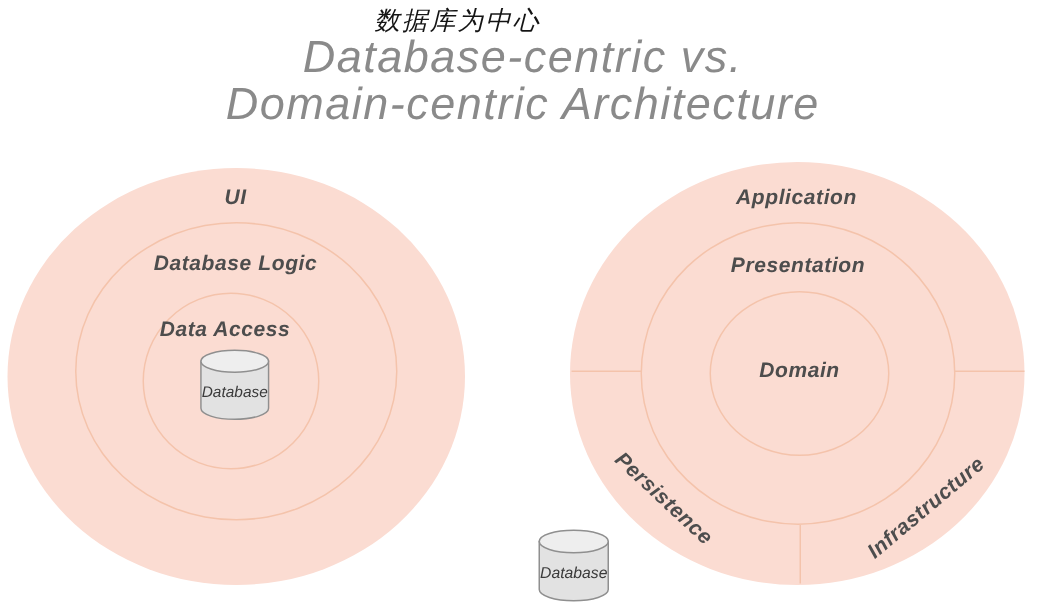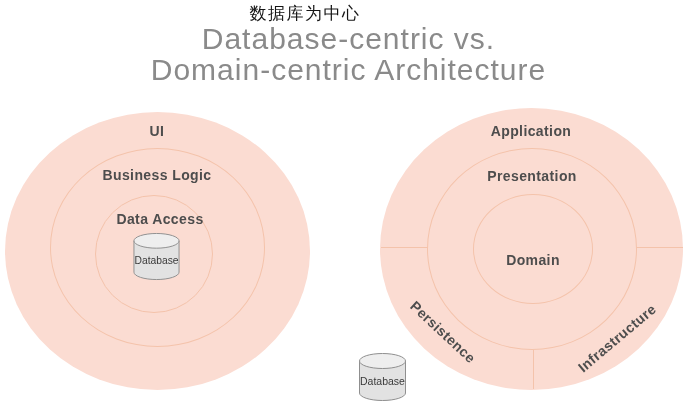--- a/index.html
+++ b/index.html
@@ -1,18 +1,18 @@
 <!DOCTYPE html>
 <html style="--circle-fill: #fbdcd2; --ring-stroke: #f4c3ab; --layer-label: #4d4d4d; --title-gray: #8a8a8a; --caption-black: #141414; --cylinder-fill: #e2e2e2; --cylinder-top-fill: #eeeeee; --cylinder-stroke: #8f8f8f;"><head>
 <meta charset="utf-8">
 <style>
   html,body { margin:0; padding:0; background:#ffffff; }
   .stage {
     position:relative; width:693px; height:410px; background:#ffffff;
-    font-family:"Liberation Sans", sans-serif; overflow:hidden;
+    font-family:"Liberation Sans", sans-serif; overflow:hidden;font-style:italic;
   }
   .caption {
     position:absolute; transform:translateX(-50%);
     font-size:17px; font-weight:500; letter-spacing:1.5px;
     color:var(--caption-black); white-space:nowrap;
   }
   .main-title {
     position:absolute; top:23px; left:2px; width:100%;
     text-align:center; color:var(--title-gray);
     font-size:30px; line-height:31px; font-weight:300; letter-spacing:1px;
@@ -48,42 +48,42 @@
     <div>Domain-centric Architecture</div>
   </div>
 
 
   <div>
     <div class="circle fill" style="left:5px; top:112px; width:305px; height:278px;"></div>
     <div class="circle ring" style="left:50px; top:148px; width:215px; height:199px;"></div>
     <div class="circle ring" style="left:95px; top:195px; width:118px; height:118px;"></div>
 
     <div class="layer-label" style="left:157px; top:131px;">UI</div>
-    <div class="layer-label" style="left:157px; top:175px;">Business Logic</div>
-    <div class="layer-label" style="left:160px; top:219px;text-align:center;">Data Access</div>
+    <div class="layer-label" style="left:157px; top:175px;">Database Logic</div>
+    <div class="layer-label" style="left:150px; top:219px;text-align:center;">Data Access</div>
 
     <svg class="db" style="left:132px; top:232px;" width="49" height="50" viewBox="0 0 50 51">
       <path class="body" d="M2 9 L2 41 A23 7.5 0 0 0 48 41 L48 9 Z"></path>
       <ellipse class="top" cx="25" cy="9" rx="23" ry="7.5"></ellipse>
       <text x="25" y="33" text-anchor="middle">Database</text>
     </svg>
   </div>
 
   <div>
     <div class="circle fill" style="left:380px; top:108px; width:303px; height:282px;"></div>
     <div class="circle ring" style="left:427px; top:148px; width:210px; height:202px;"></div>
     <div class="circle ring" style="left:473px; top:194px; width:120px; height:110px;"></div>
 
     <div class="divider" style="left:381px; top:247px; width:47px; height:1px;"></div>
     <div class="divider" style="left:636px; top:247px; width:47px; height:1px;"></div>
     <div class="divider" style="left:533px; top:350px; width:1px; height:39px;"></div>
 
     <div class="layer-label" style="left:531px; top:131px;">Application</div>
     <div class="layer-label" style="left:532px; top:176px;">Presentation</div>
-    <div class="layer-label" style="left:533px; top:260px;">Domain</div>
+    <div class="layer-label" style="left:533px; top:246px;">Domain</div>
 
     <div class="layer-label rot-cw" style="left:443px; top:332px;">Persistence</div>
     <div class="layer-label rot-ccw" style="left:617px; top:338px;">Infrastructure</div>
 
     <svg class="db" style="left:357px; top:352px;" width="51" height="51" viewBox="0 0 50 51">
       <path class="body" d="M2 9 L2 41 A23 7.5 0 0 0 48 41 L48 9 Z"></path>
       <ellipse class="top" cx="25" cy="9" rx="23" ry="7.5"></ellipse>
       <text x="25" y="33" text-anchor="middle">Database</text>
     </svg>
   </div>

